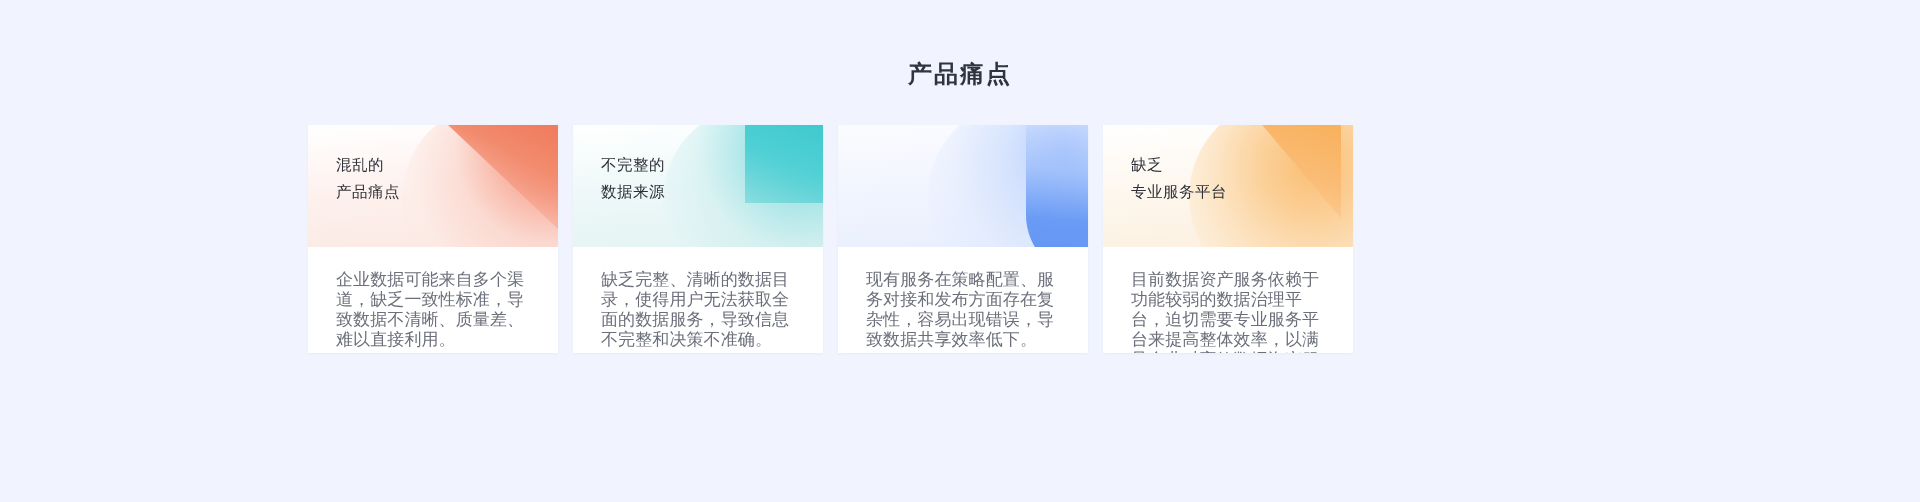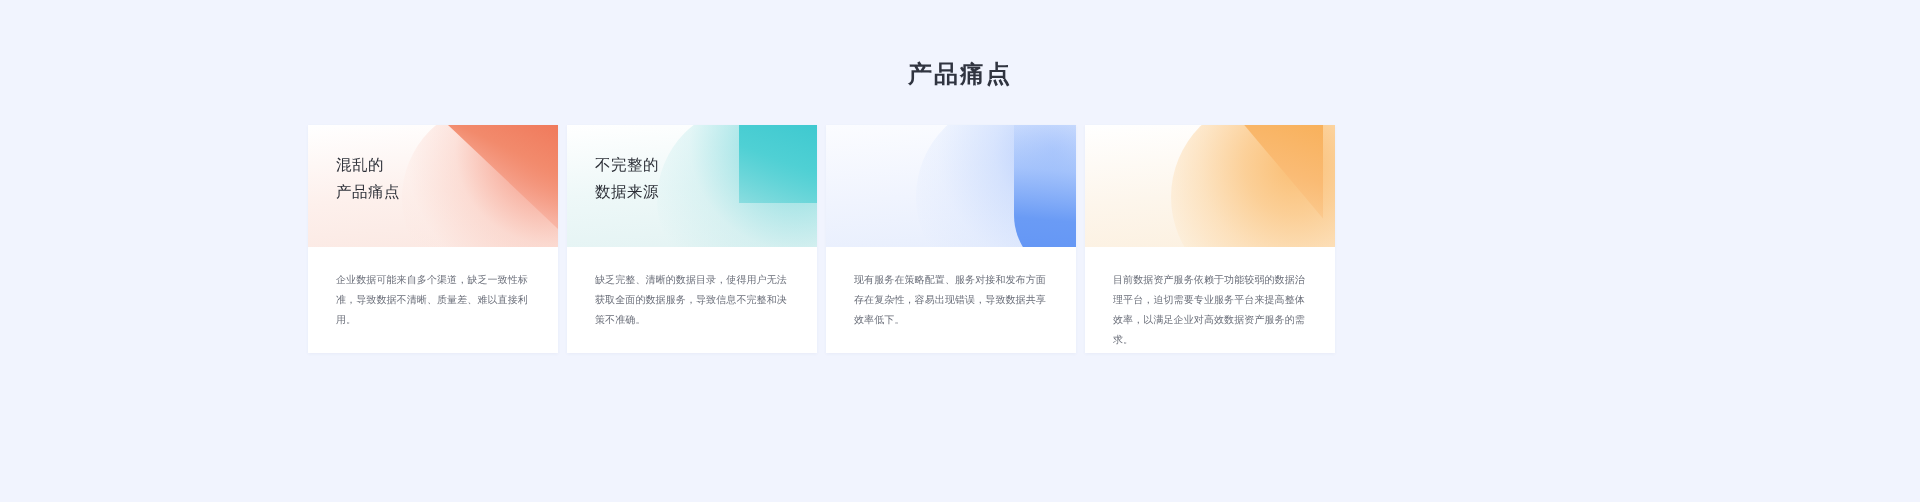--- a/index.html
+++ b/index.html
@@ -33,21 +33,21 @@
     color: #303440;
   }
 
   #cards {
     position: absolute;
     top: 125px;
     left: 260px;
     width: 1400px;
     height: 228px;
     display: flex;
-    gap: 9px;
+    gap: 15px;
     padding-left: 48px;
   }
 
   .card {
     position: relative;
     width: 250px;
     height: 228px;
     background: #ffffff;
     overflow: hidden;
     box-shadow: 0 1px 3px rgba(80, 100, 160, 0.06);
@@ -81,21 +81,21 @@
 
   .card-body {
     position: relative;
     padding: 23px 26px 0 28px;
     height: 106px;
     box-sizing: border-box;
     background: #ffffff;
   }
 
   .card-desc {
-    font-size: 10px;
+    font-size: 17px;
     line-height: 20px;
     color: #6b6f7a;
     letter-spacing: 0.1px;
     margin: 0;
   }
 
   
   .head-1 {
     background: linear-gradient(175deg, #ffffff 0%, #fdf0ec 55%, #fbe8e2 100%);
   }
@@ -226,20 +226,24 @@
       </div>
       <div class="card-body">
         <p class="card-desc">现有服务在策略配置、服务对接和发布方面存在复杂性，容易出现错误，导致数据共享效率低下。</p>
       </div>
     </div>
 
     <div class="card">
       <div class="card-head head-4">
         <div class="card-deco deco-4-circle"></div>
         <div class="card-deco deco-4-wedge"></div>
+        <div class="card-title">
+          <span class="card-title-line">缺乏</span>
+          <span class="card-title-line">专业服务平台</span>
+        </div>
       </div>
       <div class="card-body">
         <p class="card-desc">目前数据资产服务依赖于功能较弱的数据治理平台，迫切需要专业服务平台来提高整体效率，以满足企业对高效数据资产服务的需求。</p>
       </div>
     </div>
 
   </div>
 </div>
 
 </body></html>

